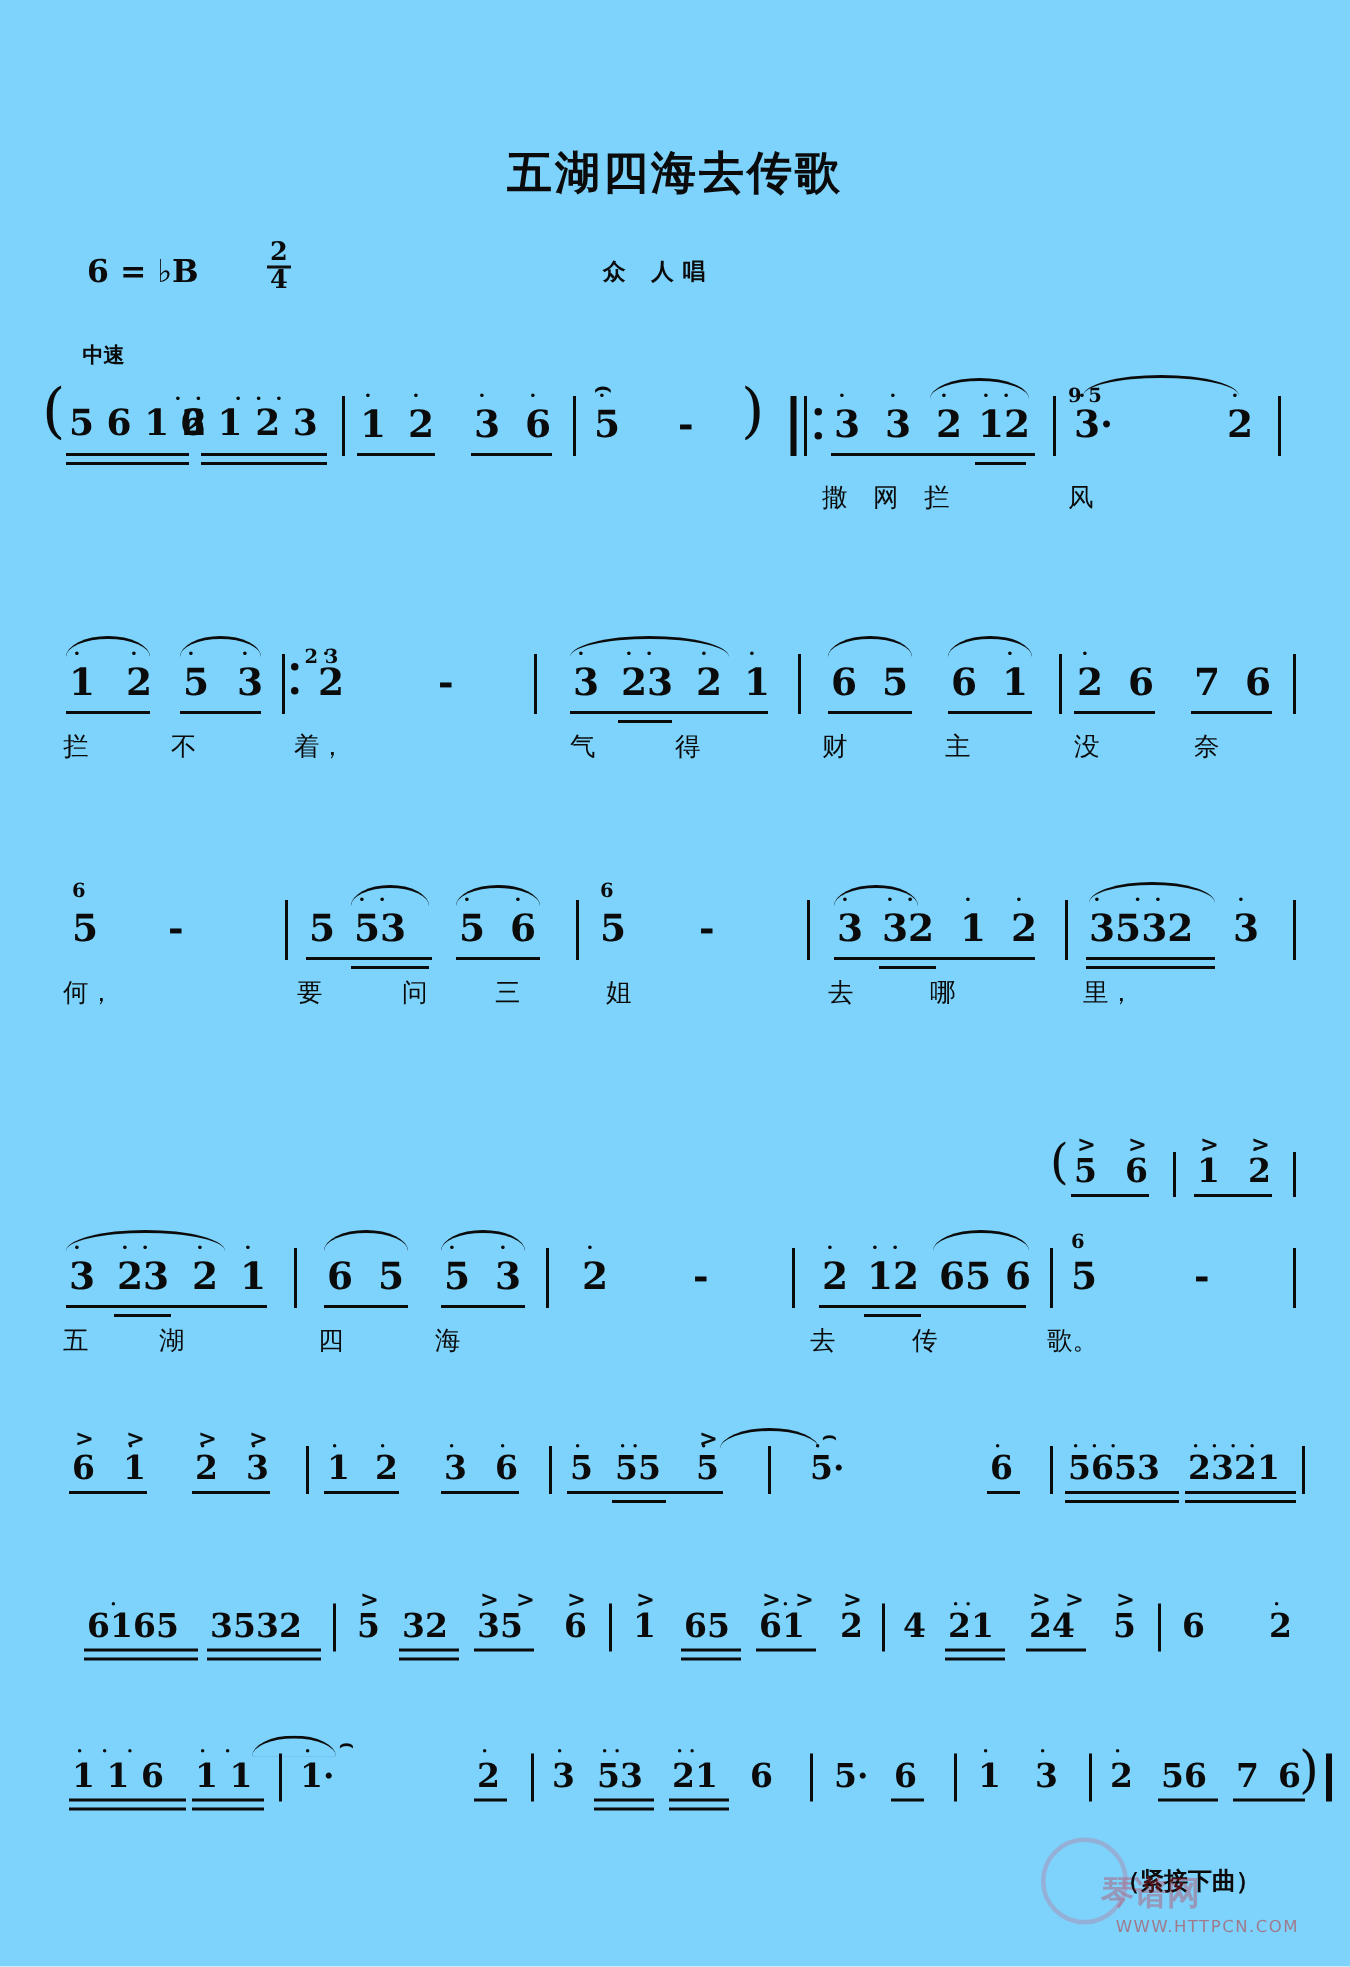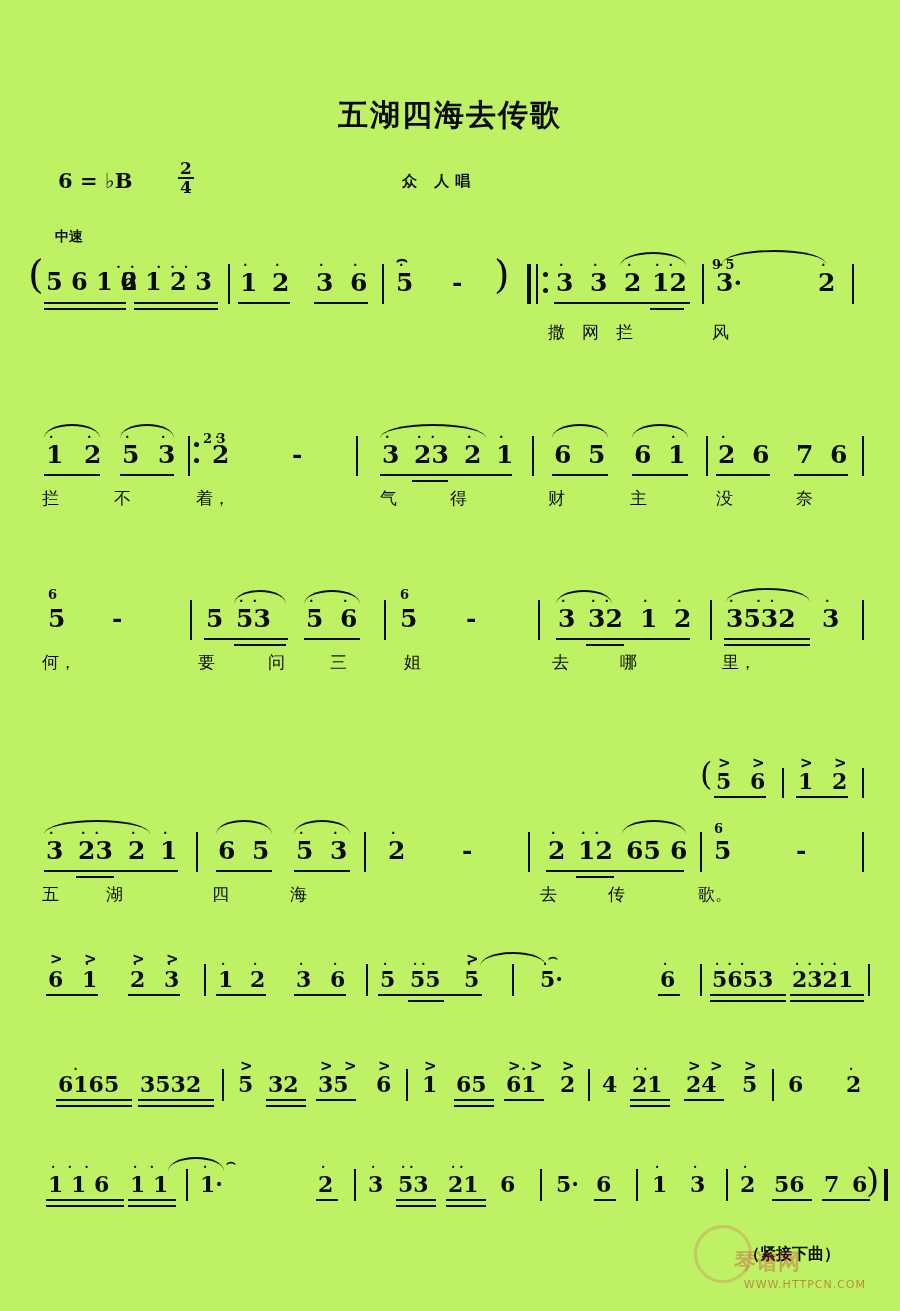--- a/index.html
+++ b/index.html
@@ -13,21 +13,21 @@
     position: relative;
     font-family: "Liberation Serif", serif;
     color: #0b0b0b;
     overflow: hidden;
   }
   .sheet {
     position: absolute;
     left: 0; top: 0;
     width: 900px;
     height: 1311px;
-    background: #bef264;
+    background: #7dd3fc;
   }
   
   .title {
     position: absolute;
     top: 95px;
     left: 0;
     width: 900px;
     text-align: center;
     font-size: 30px;
     font-weight: bold;

